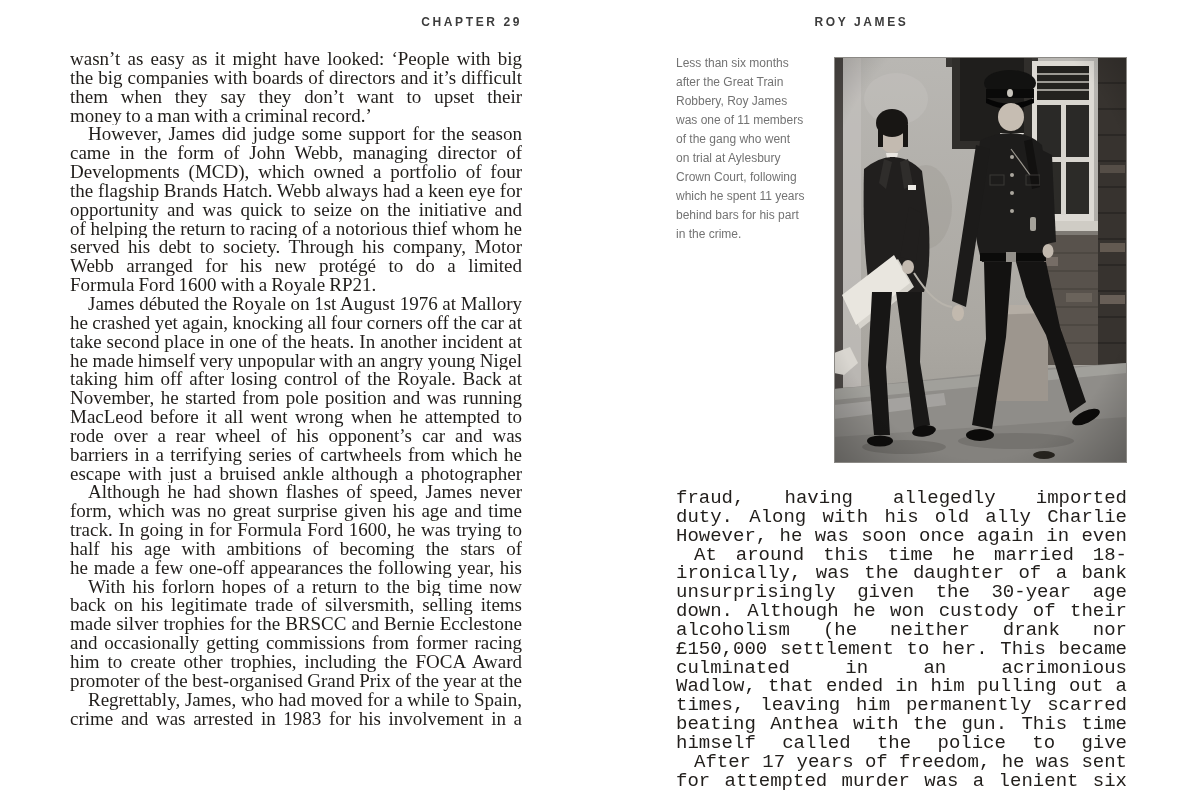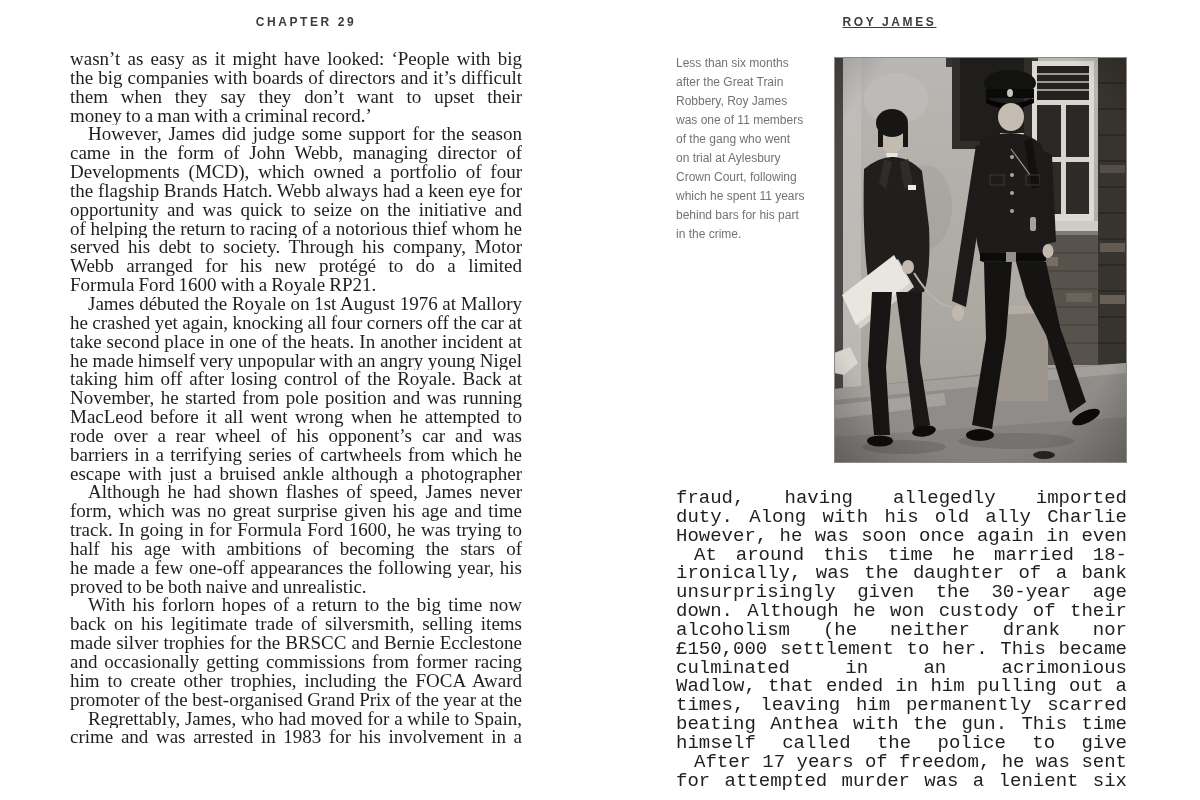--- a/index.html
+++ b/index.html
@@ -10,22 +10,22 @@
     color:#211e1b;
   }
   .spread { position:relative; width:1200px; height:800px; background:#ffffff; }
 
   .running-head {
     position:absolute; top:15px; height:16px;
     font-family:"Liberation Sans", sans-serif;
     font-size:12px; font-weight:bold; letter-spacing:2.6px;
     color:#3c3c3c; text-align:center; white-space:nowrap;
   }
-  #head-left  { left:80px;  width:452px; }
-  #head-right { left:664px; width:451px;text-decoration:underline; }
+  #head-left  { left:70px;  width:452px;text-align:right; }
+  #head-right { left:636px; width:451px; }
 
   .text-col { position:absolute; font-size:19px; }
   #left-col  { left:70px;  top:50px;  width:452px; }
   #right-col { left:676px; top:489px; width:451px;font-family:Liberation Mono, monospace; }
 
   .tline {
     height:18.85px; line-height:18.85px; overflow:hidden;
     text-align:justify; text-align-last:justify;
     word-spacing:-0.6px;
   }
@@ -74,21 +74,20 @@
       <div class="tline">November, he started from pole position and was running second to Don</div>
       <div class="tline">MacLeod before it all went wrong when he attempted to take the lead. He</div>
       <div class="tline">rode over a rear wheel of his opponent’s car and was launched into the</div>
       <div class="tline">barriers in a terrifying series of cartwheels from which he was lucky to</div>
       <div class="tline para-end">escape with just a bruised ankle although a photographer was badly injured.</div>
       <div class="tline indent">Although he had shown flashes of speed, James never regained his old</div>
       <div class="tline">form, which was no great surprise given his age and time away from the</div>
       <div class="tline">track. In going in for Formula Ford 1600, he was trying to compete with men</div>
       <div class="tline">half his age with ambitions of becoming the stars of tomorrow. Although</div>
       <div class="tline">he made a few one-off appearances the following year, his comeback had</div>
-      <div class="tline para-end">proved to be both naive and unrealistic.</div>
       <div class="tline indent">With his forlorn hopes of a return to the big time now over, James fell</div>
       <div class="tline">back on his legitimate trade of silversmith, selling items from a market stall</div>
       <div class="tline">made silver trophies for the BRSCC and Bernie Ecclestone commissioned</div>
       <div class="tline">and occasionally getting commissions from former racing connections. He</div>
       <div class="tline">him to create other trophies, including the FOCA Award presented to the</div>
       <div class="tline">promoter of the best-organised Grand Prix of the year at the annual FIA</div>
       <div class="tline indent">Regrettably, James, who had moved for a while to Spain, returned to</div>
       <div class="tline">crime and was arrested in 1983 for his involvement in a massive VAT</div>
     </div>
 

